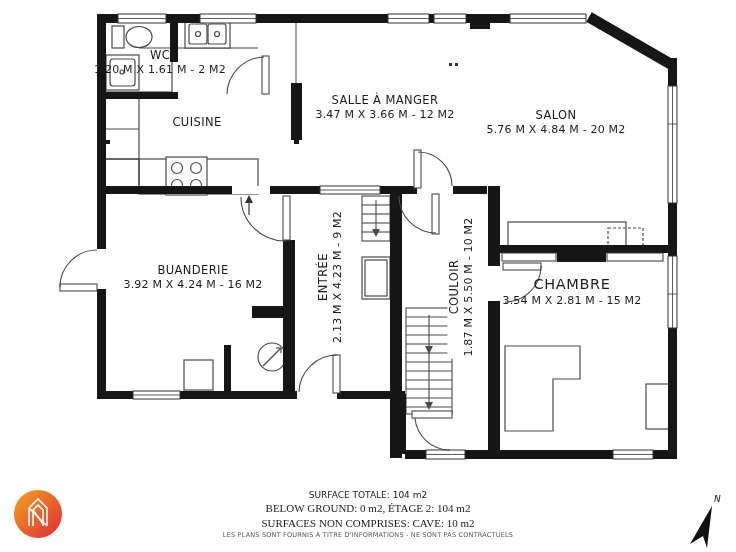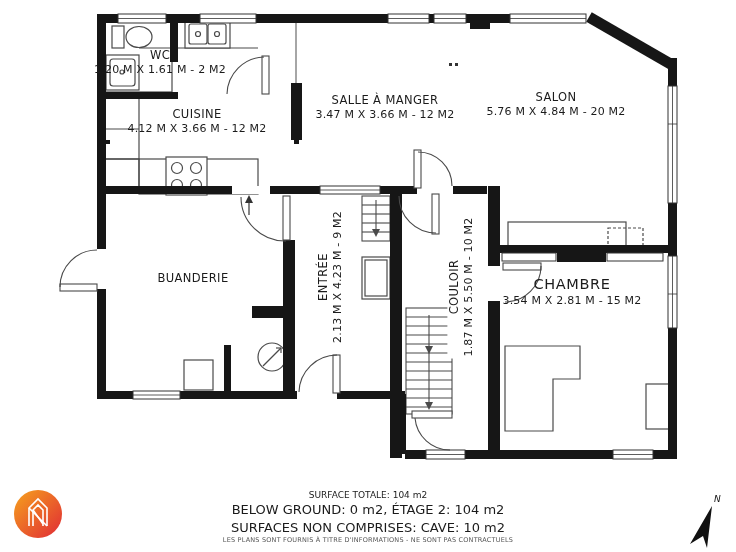--- a/index.html
+++ b/index.html
@@ -6,21 +6,21 @@
   #stage{position:relative;width:736px;height:552px;background:#fff;overflow:hidden;
          font-family:"DejaVu Sans","Liberation Sans",sans-serif;color:#1b1b1b;}
   #plan-svg{position:absolute;left:0;top:0;}
   .room-label{position:absolute;transform:translate(-50%,-50%);text-align:center;line-height:1.3;white-space:nowrap;}
   .room-label.vertical{transform:translate(-50%,-50%) rotate(-90deg);background:#fff;padding:0 2px;}
   .room-name{font-size:11.5px;letter-spacing:.4px;}
   .room-name.big{font-size:14.5px;letter-spacing:.6px;}
   .room-dims{font-size:11px;letter-spacing:.2px;}
   .footer{position:absolute;left:0;right:0;top:489px;text-align:center;line-height:1.35;}
   .footer .l1{font-size:9px;font-weight:normal;}
-  .footer .l2,.footer .l3{font-size:13px;}
+  .footer .l2,.footer .l3{font-size:11px;font-family:Liberation Serif, serif;}
   .footer .disclaimer{font-size:6.5px;color:#555;margin-top:0;letter-spacing:.2px;}
   .logo{position:absolute;left:13px;top:489px;}
   .compass{position:absolute;left:680px;top:490px;}
 </style>
 </head>
 <body>
 
 <div id="stage">
 
 <svg id="plan-svg" width="736" height="552" viewBox="0 0 736 552">
@@ -218,32 +218,32 @@
         </g>
   </g>
 </svg>
 
 <div class="room-label" style="left:160px;top:63px">
   <div class="room-name">WC</div>
   <div class="room-dims">1.20 M X 1.61 M - 2 M2</div>
 </div>
 <div class="room-label" style="left:197px;top:122px">
   <div class="room-name">CUISINE</div>
-  <div class="room-dims">4.12 M X 3.66 M - 12 M2</div>
 </div>
 <div class="room-label" style="left:385px;top:108px">
   <div class="room-name">SALLE À MANGER</div>
   <div class="room-dims">3.47 M X 3.66 M - 12 M2</div>
 </div>
-<div class="room-label" style="left:556px;top:105px">
+<div class="room-label" style="left:556px;top:123px">
   <div class="room-name">SALON</div>
   <div class="room-dims">5.76 M X 4.84 M - 20 M2</div>
 </div>
 <div class="room-label" style="left:193px;top:278px">
   <div class="room-name">BUANDERIE</div>
+  <div class="room-dims">3.92 M X 4.24 M - 16 M2</div>
 </div>
 <div class="room-label vertical" style="left:331px;top:277px">
   <div class="room-name">ENTRÉE</div>
   <div class="room-dims">2.13 M X 4.23 M - 9 M2</div>
 </div>
 <div class="room-label vertical" style="left:462px;top:287px">
   <div class="room-name">COULOIR</div>
   <div class="room-dims">1.87 M X 5.50 M - 10 M2</div>
 </div>
 <div class="room-label" style="left:572px;top:292px">

